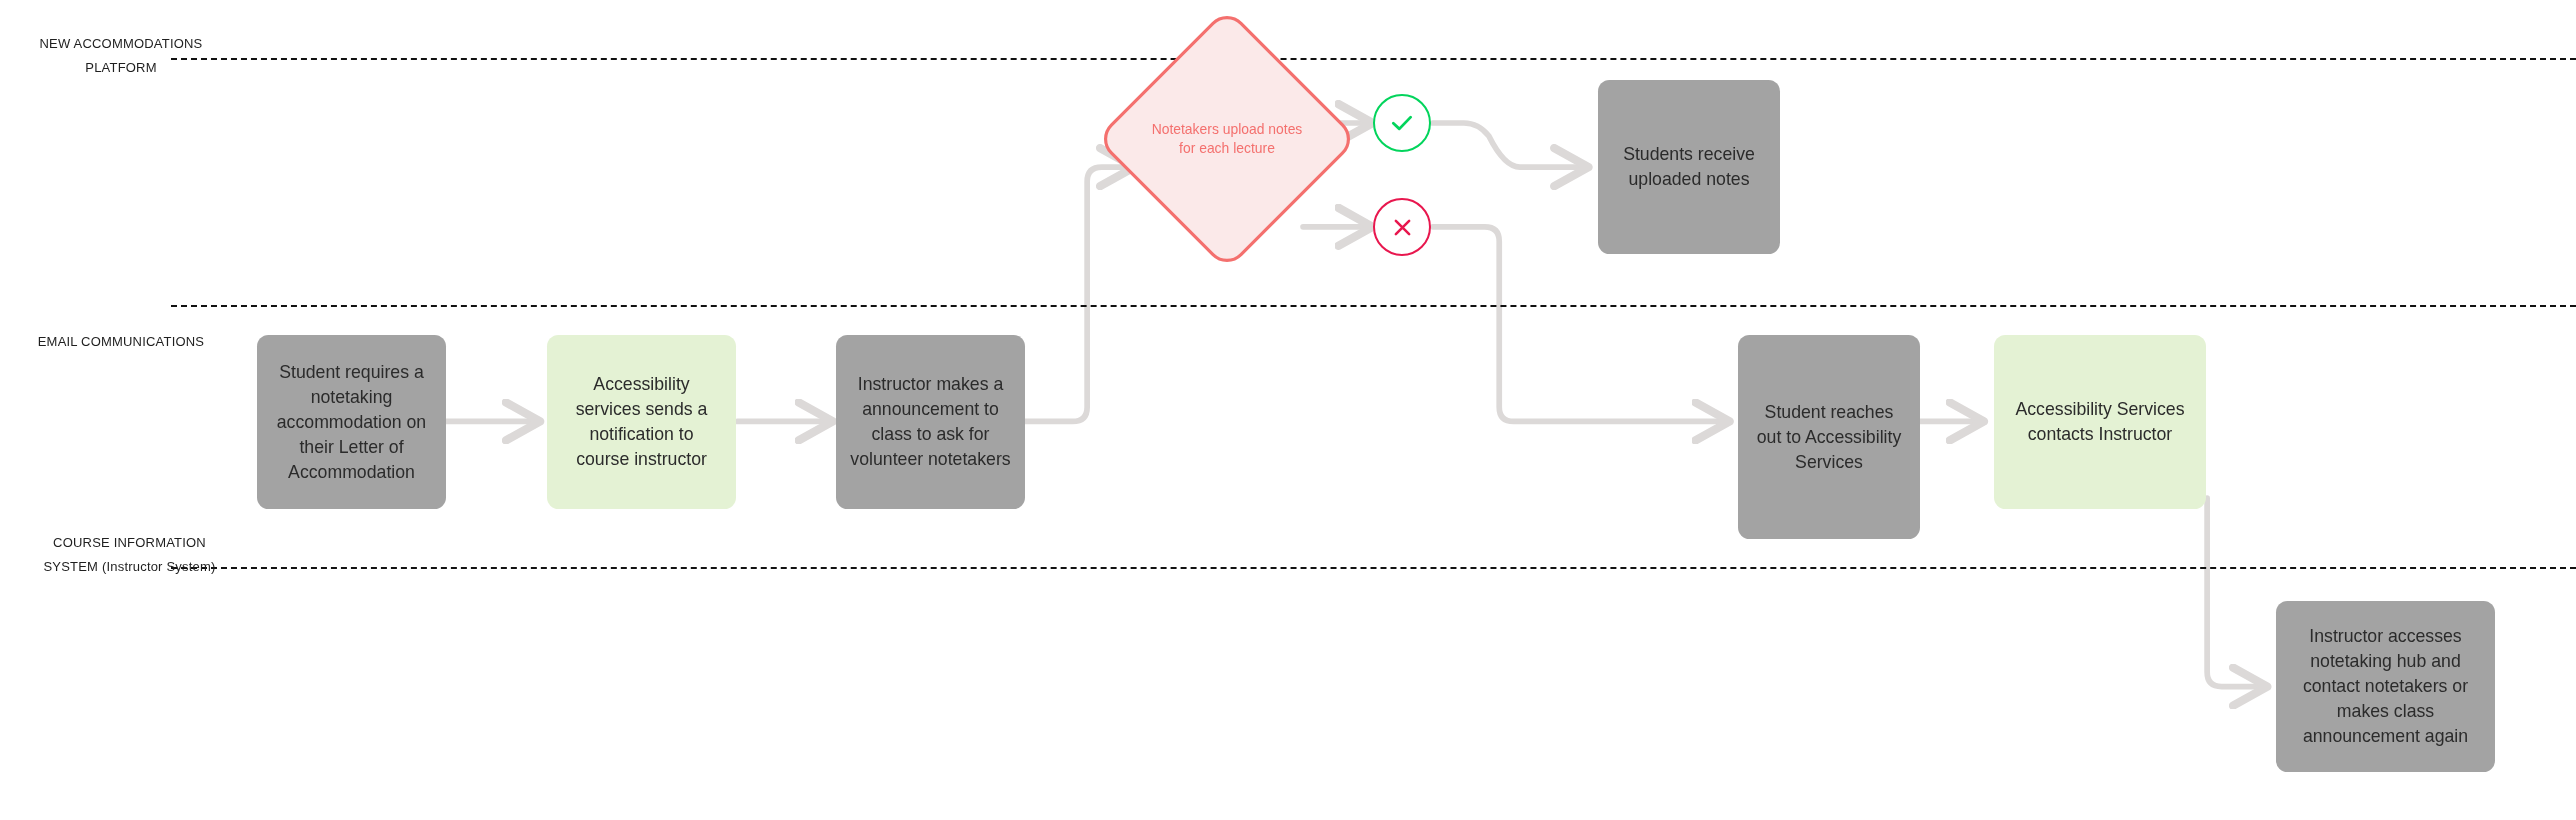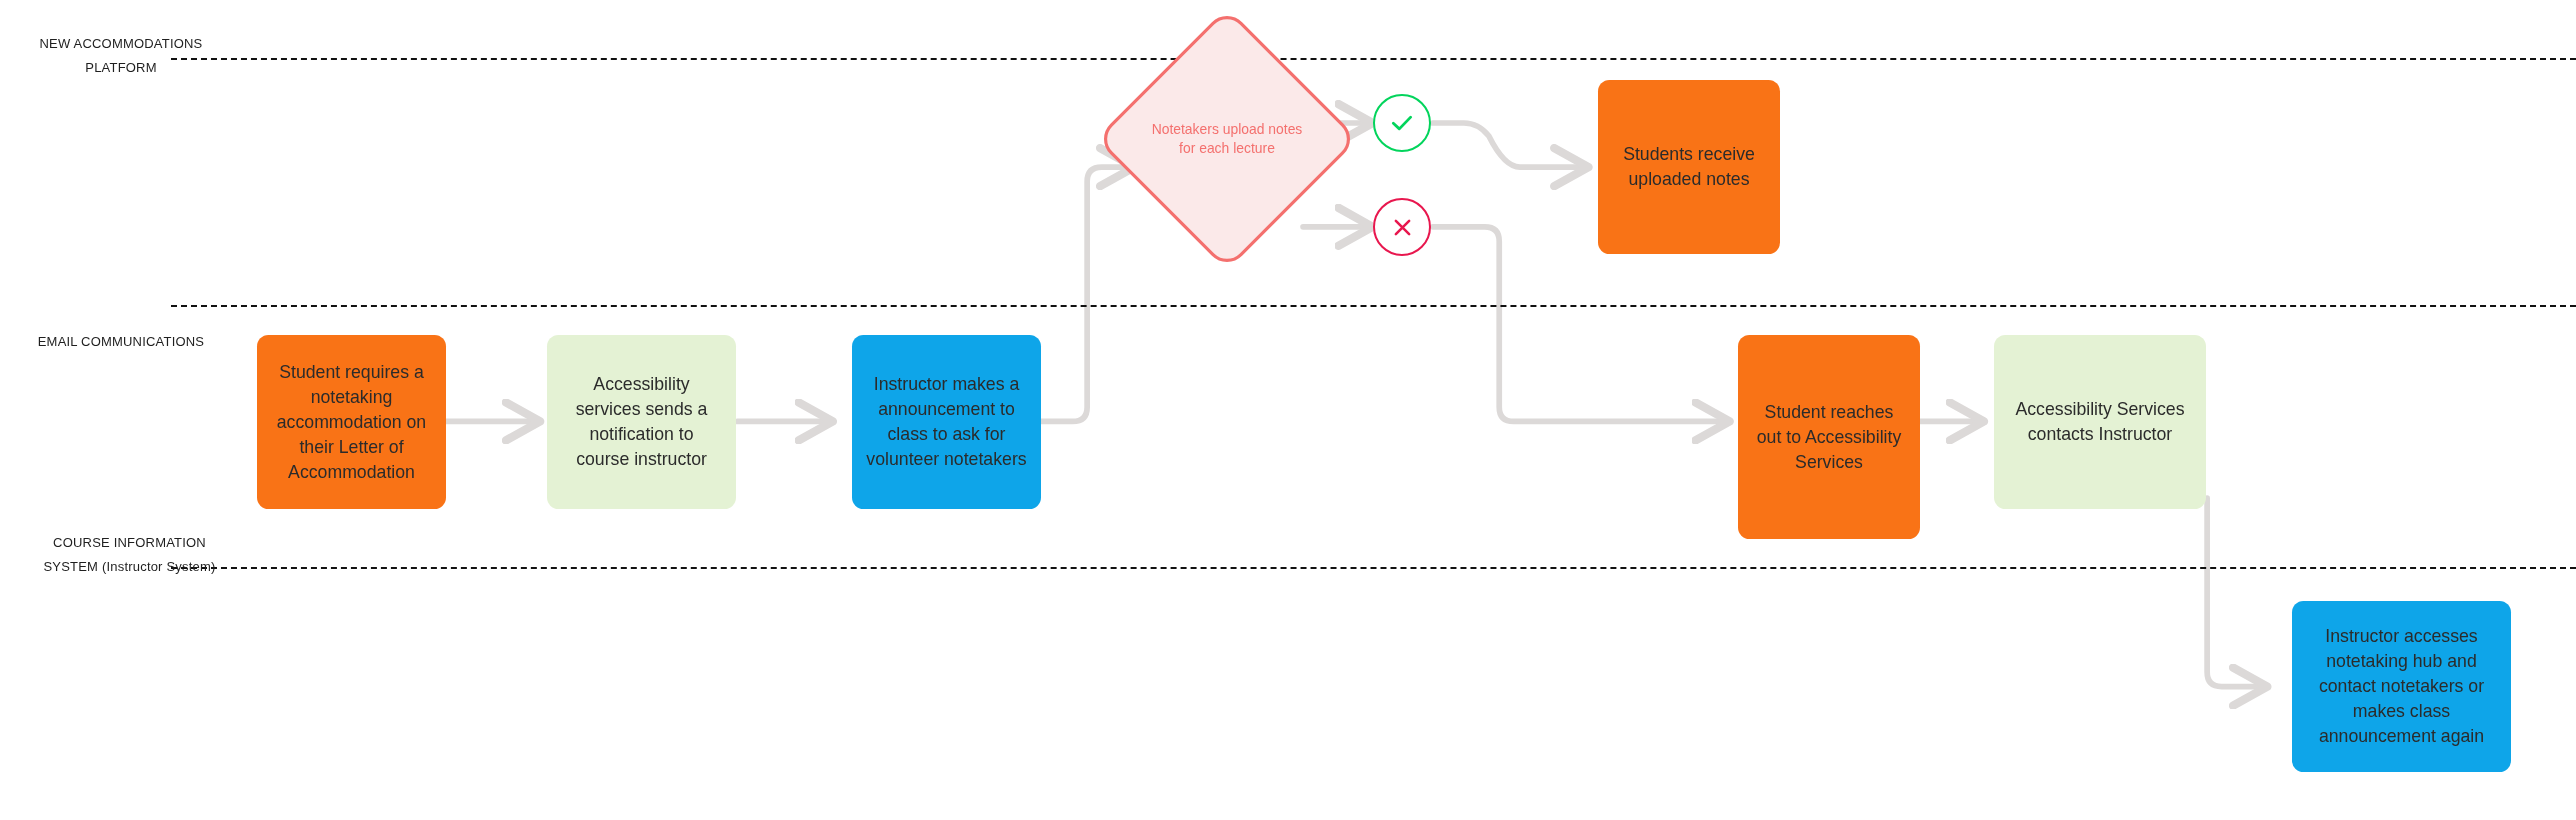--- a/index.html
+++ b/index.html
@@ -42,23 +42,23 @@
     display: flex;
     align-items: center;
     justify-content: center;
     text-align: center;
     box-sizing: border-box;
     padding: 5.2px 13.5px;
     color: #2b2b2b;
     font-size: 17.7px;
     line-height: 25px;
   }
-  .node.pink   { background: #f97316; }
+  .node.pink   { background: #a3a3a3; }
   .node.green  { background: #e4f2d4; }
-  .node.blue   { background: #0ea5e9; margin-left: 16px; }
+  .node.blue   { background: #a3a3a3; }
 
   
   .diamond-wrap {
     position: absolute;
   }
   .diamond-shape {
     position: absolute;
     inset: 0;
     background: #fbe9e9;
     border: 2.6px solid #f4706e;

